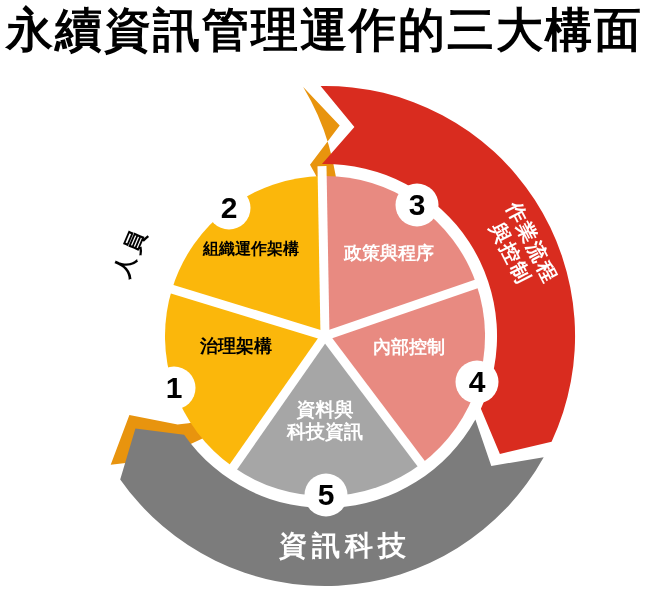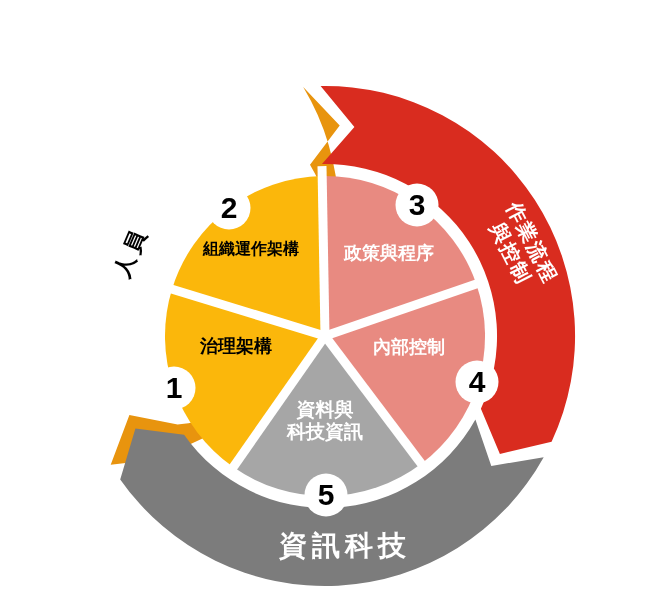--- a/index.html
+++ b/index.html
@@ -17,20 +17,21 @@
   .ring-label-bottom{font-size:28px;letter-spacing:5px;}
   .badge-num{font-size:30px;fill:#000;}
   .t-black{fill:#000;}
   .t-white{fill:#fff;}
 </style>
 </head>
 <body>
 
 <div class="stage">
 
+  <div class="title">永續資訊管理運作的三大構面</div>
 
   <svg width="656" height="590" viewBox="0 0 656 590">
 
     <path d="M110.7,464.8 A250,250 0 0 0 303.2,87.0 L339.7,125.5 L310.0,164.7
              A172,172 0 0 1 177.6,424.6 L129.4,415.1 Z" fill="#E8940E"></path>
     <path d="M320.6,86.0 A250,250 0 0 1 551.6,441.7 L499.9,454.0 L480.9,408.7
              A172,172 0 0 0 322.0,164.0 L354.4,127.1 Z" fill="#D92C1F"></path>
     <path d="M543.7,457.2 A250,250 0 0 1 120.2,479.4 L135.4,428.5 L184.1,434.7
              A172,172 0 0 0 475.4,419.4 L491.3,465.9 Z" fill="#7C7C7C"></path>
 

